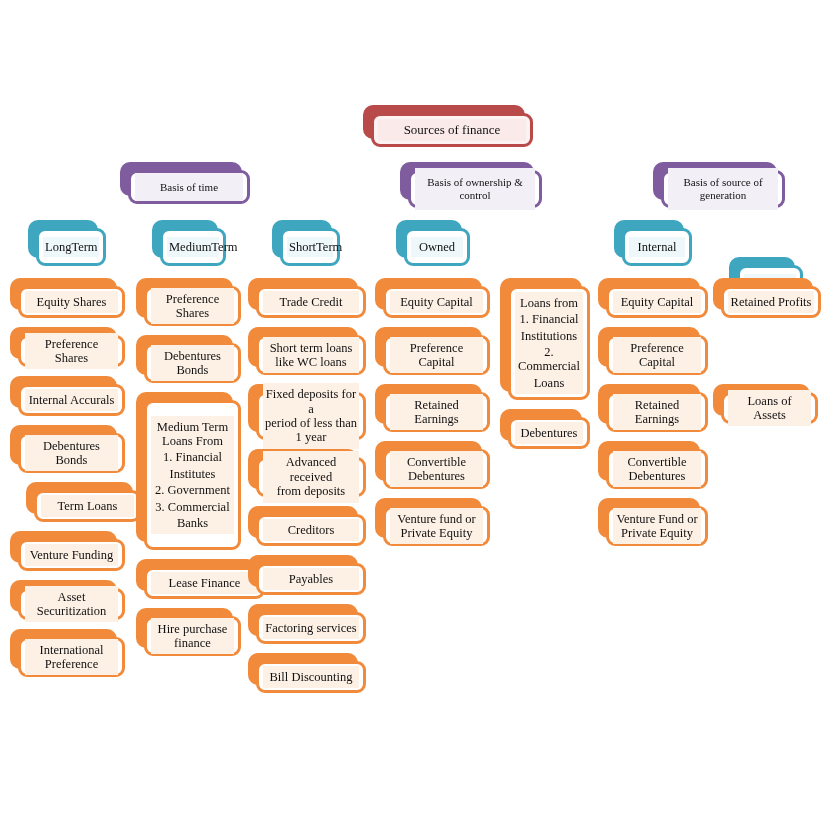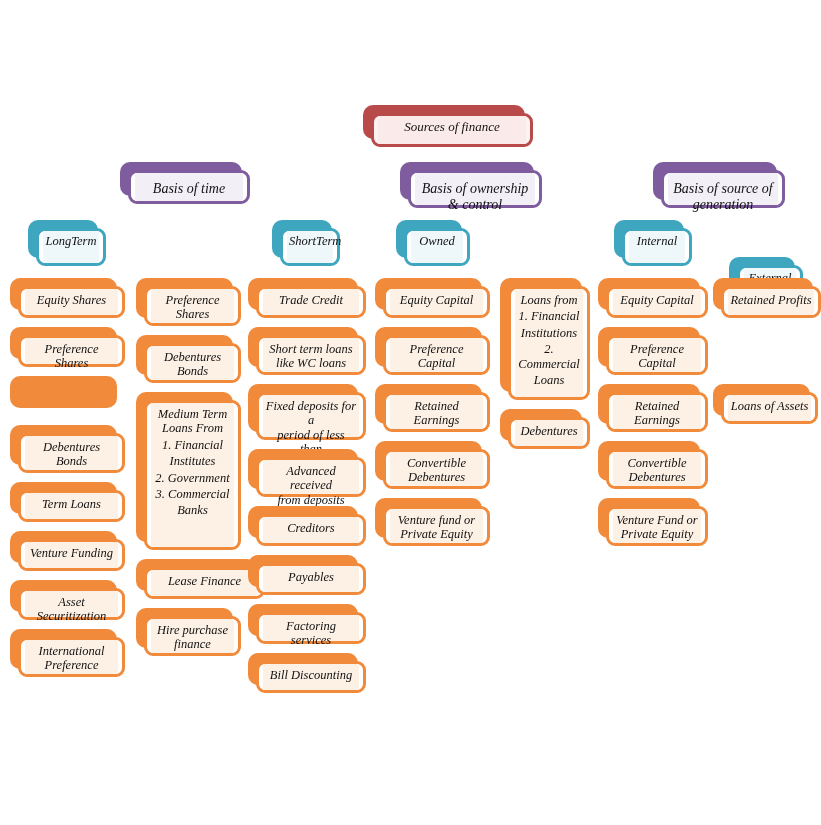--- a/index.html
+++ b/index.html
@@ -22,38 +22,37 @@
   .node{position:absolute;box-sizing:border-box;}
   .node .shadow{
     position:absolute;left:0;top:0;right:8px;bottom:8px;
     border-radius:10px;
   }
   .node .body{
     position:absolute;left:8px;top:8px;right:0;bottom:0;
     border-radius:9px;
     border:3px solid;
     background:#ffffff;
-    display:flex;justify-content:center;
+    display:flex;align-items:center;justify-content:center;
     box-sizing:border-box;
-    font-style:italic;
   }
   .node .txt{
     display:block;width:calc(100% - 12px);
     text-align:center;line-height:1.15;
   }
 
   
   .n-root .shadow{background:#b84a4a;}
   .n-root .body{border-color:#b84a4a;background:#fdf2f2;}
   .n-root .txt{font-size:13px;color:#111;background:#fbeaea;padding:4px 2px;}
 
   
   .n-l2 .shadow{background:#7e5c9e;}
   .n-l2 .body{border-color:#7e5c9e;background:#ffffff;}
-  .n-l2 .txt{font-size:14px;color:#111;background:#f3eff7;padding:8px 2px;}
+  .n-l2 .txt{font-size:11px;color:#111;background:#f3eff7;padding:8px 2px;}
 
   
   .n-l3 .shadow{background:#3ea6bf;}
   .n-l3 .body{border-color:#3ea6bf;background:#ffffff;}
   .n-l3 .txt{font-size:12.5px;color:#111;background:#eef7fa;padding:3px 2px;}
 
   
   .n-leaf .shadow{background:#f18a3b;}
   .n-leaf .body{border-color:#f18a3b;background:#ffffff;}
   .n-leaf .txt{font-size:12.5px;color:#111;background:#fdf1e6;padding:4px 2px;}
@@ -106,20 +105,26 @@
     <div class="conn v" style="left: 722px; top: 208px; width: 3px; height: 10px;"></div>
     <div class="conn h" style="left: 656px; top: 218px; width: 116px; height: 3px;"></div>
     <div class="conn v" style="left: 656px; top: 218px; width: 3px; height: 10px;"></div>
     <div class="conn v" style="left: 769px; top: 218px; width: 3px; height: 10px;"></div>
     <div class="node n-l3" style="left: 28px; top: 220px; width: 78px; height: 46px;">
       <div class="shadow"></div>
       <div class="body">
         <span class="txt"><span class="ln">Long</span><span class="ln">Term</span></span>
       </div>
     </div>
+    <div class="node n-l3" style="left: 152px; top: 220px; width: 74px; height: 46px;">
+      <div class="shadow"></div>
+      <div class="body">
+        <span class="txt"><span class="ln">Medium</span><span class="ln">Term</span></span>
+      </div>
+    </div>
     <div class="node n-l3" style="left: 272px; top: 220px; width: 68px; height: 46px;">
       <div class="shadow"></div>
       <div class="body">
         <span class="txt"><span class="ln">Short</span><span class="ln">Term</span></span>
       </div>
     </div>
     <div class="node n-l3" style="left: 396px; top: 220px; width: 74px; height: 46px;">
       <div class="shadow"></div>
       <div class="body">
         <span class="txt"><span class="ln">Owned</span></span>
@@ -151,33 +156,38 @@
       <div class="shadow"></div>
       <div class="body">
         <span class="txt">
           <span class="ln">Preference Shares</span>
         </span>
       </div>
     </div>
     <div class="conn v" style="left: 70.5px; top: 367px; width: 3px; height: 9px;"></div>
     <div class="node n-leaf" style="left: 10px; top: 376px; width: 115px; height: 40px;">
       <div class="shadow"></div>
+      <div class="body">
+        <span class="txt">
+          <span class="ln">Internal Accurals</span>
+        </span>
+      </div>
     </div>
     <div class="conn v" style="left: 70.5px; top: 416px; width: 3px; height: 9px;"></div>
     <div class="node n-leaf" style="left: 10px; top: 425px; width: 115px; height: 48px;">
       <div class="shadow"></div>
       <div class="body">
         <span class="txt">
           <span class="ln">Debentures</span>
           <span class="ln">Bonds</span>
         </span>
       </div>
     </div>
     <div class="conn v" style="left: 70.5px; top: 473px; width: 3px; height: 9px;"></div>
-    <div class="node n-leaf" style="left: 10px; top: 482px; width: 115px; height: 40px;">
+    <div class="node n-leaf" style="left: 26px; top: 482px; width: 115px; height: 40px;">
       <div class="shadow"></div>
       <div class="body">
         <span class="txt">
           <span class="ln">Term Loans</span>
         </span>
       </div>
     </div>
     <div class="conn v" style="left: 70.5px; top: 522px; width: 3px; height: 9px;"></div>
     <div class="node n-leaf" style="left: 10px; top: 531px; width: 115px; height: 40px;">
       <div class="shadow"></div>

